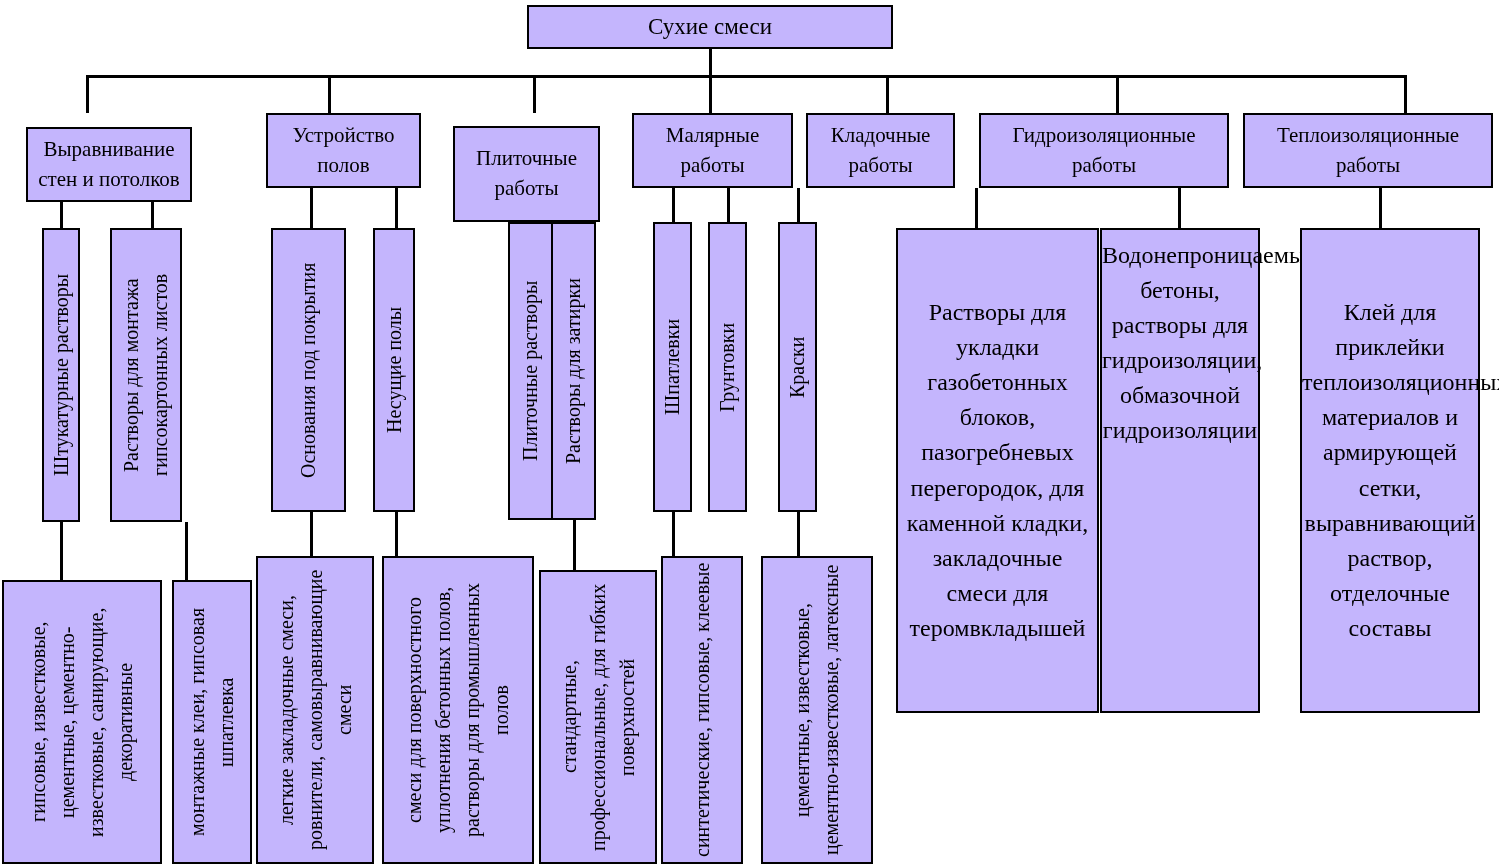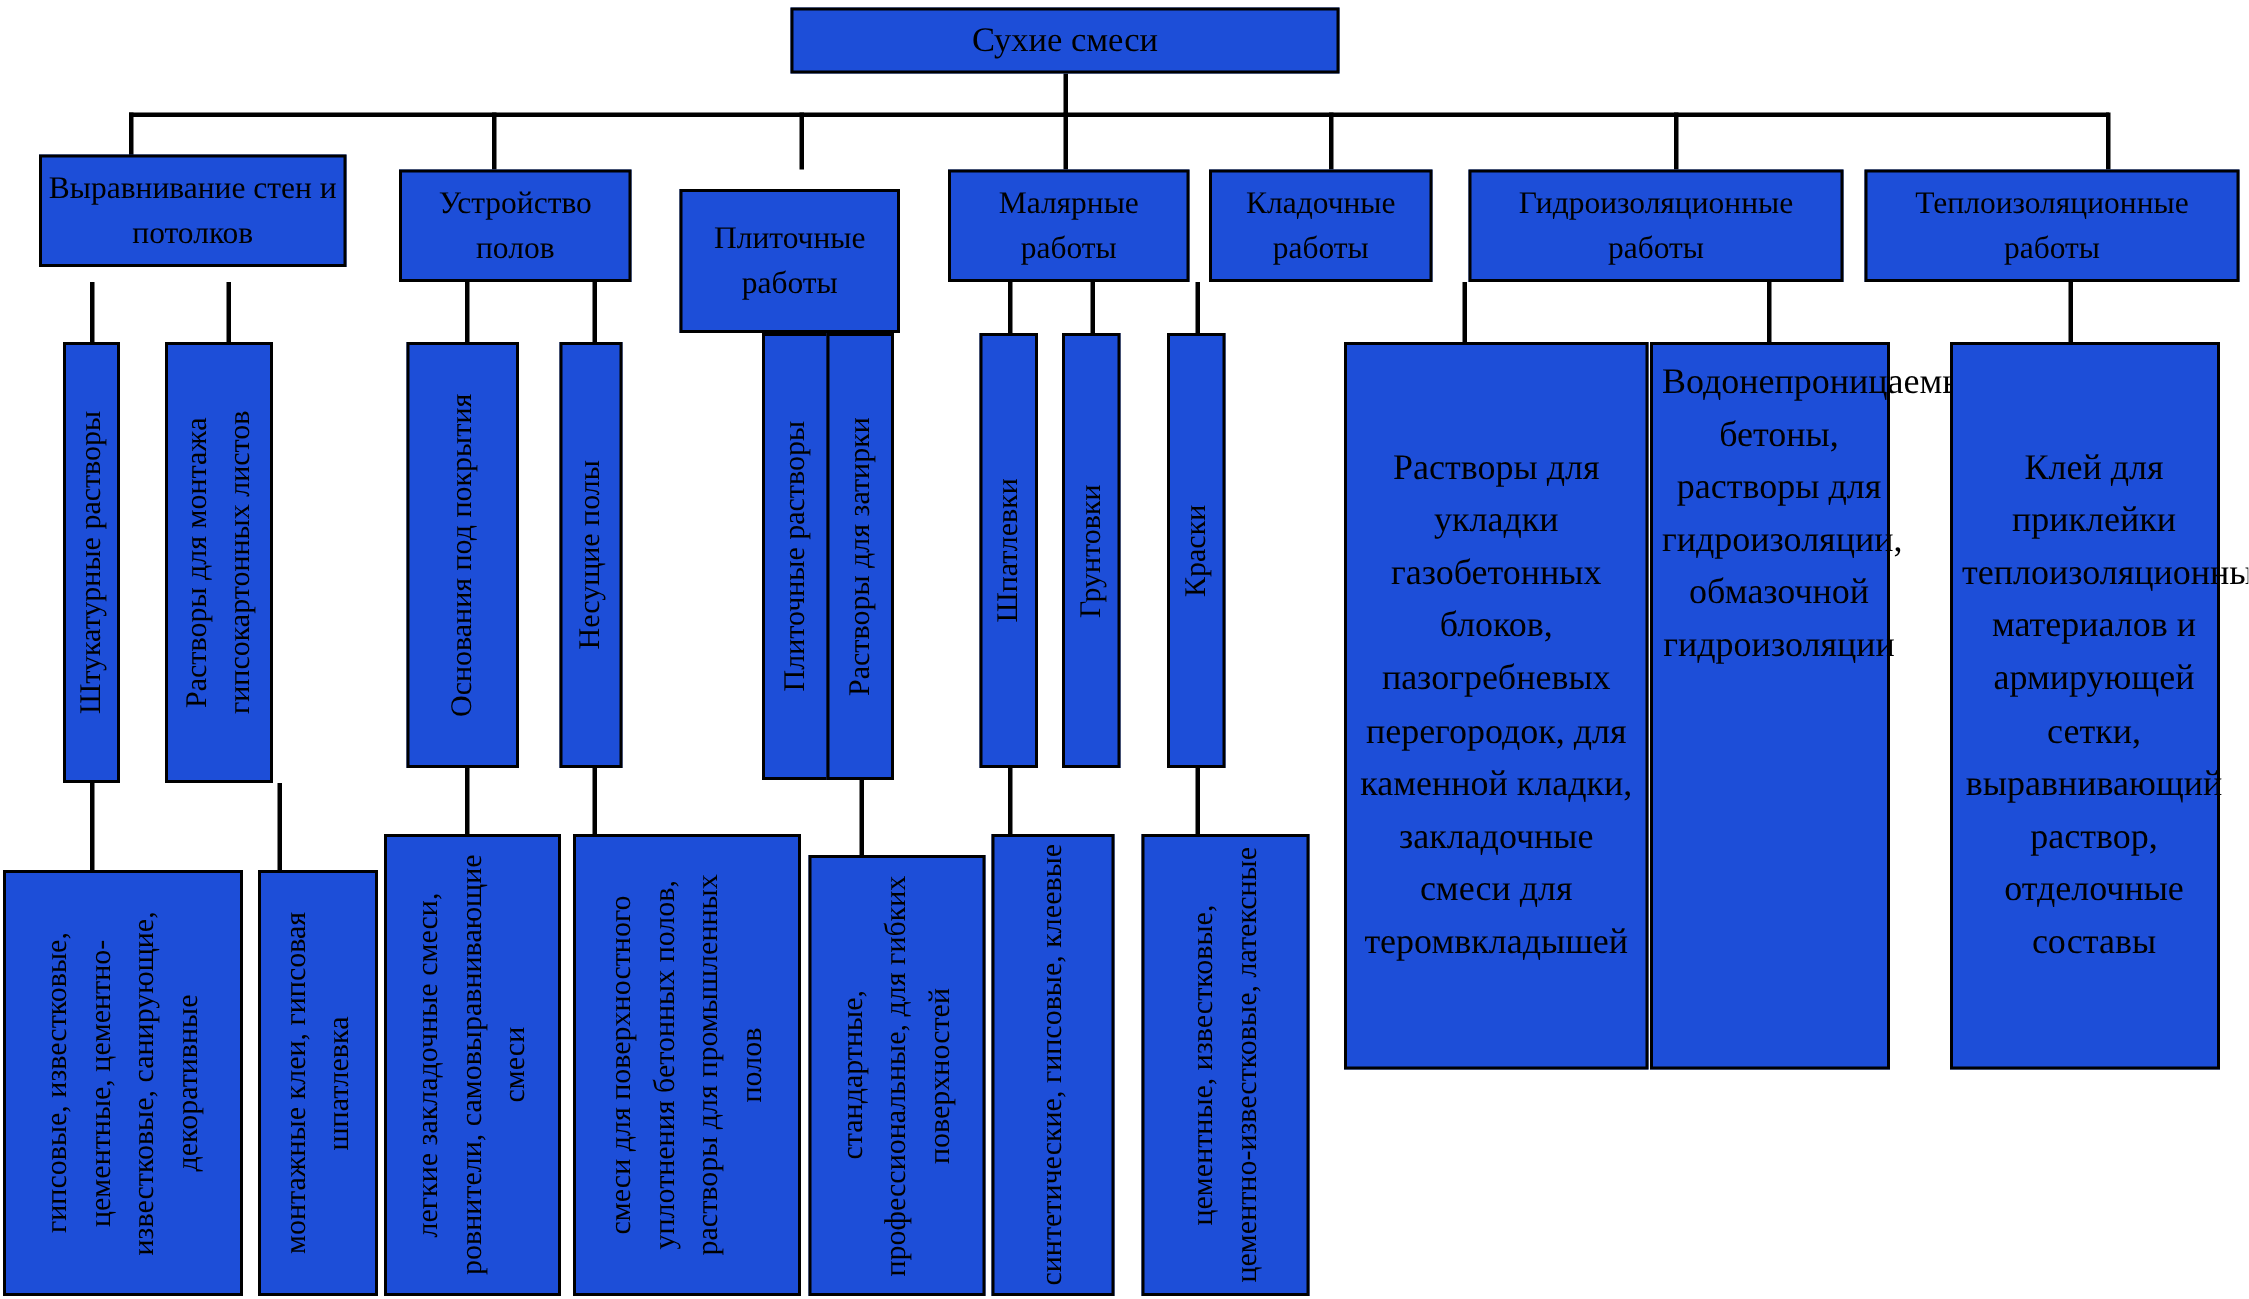--- a/index.html
+++ b/index.html
@@ -8,23 +8,24 @@
     width:1499px;height:866px;
     background:#ffffff;
     font-family:"Liberation Serif","DejaVu Serif",serif;
     color:#000;
     overflow:hidden;
   }
   .box{
     position:absolute;
     box-sizing:border-box;
     border:2px solid #000;
-    background:#1d4ed8;
+    background:#c4b5fd;
     display:flex;
     align-items:center;
+    justify-content:center;
     text-align:center;
     z-index:2;
   }
   .box .txt{
     display:block;
     width:100%;
     line-height:1.42;
     padding:0 3px;
   }
   
@@ -90,21 +91,21 @@
   <div class="ln vln" style="left:797px;top:512px;height:58px;"></div>
 
   <div class="ln vln" style="left:975px;top:188px;height:40px;"></div>
   <div class="ln vln" style="left:1178px;top:188px;height:40px;"></div>
   <div class="ln vln" style="left:1379px;top:188px;height:40px;"></div>
 
   <div class="box h-box root" style="left:527px;top:5px;width:366px;height:44px;">
     <span class="txt">Сухие смеси</span>
   </div>
 
-  <div class="box h-box" style="left:26px;top:103px;width:205px;height:75px;">
+  <div class="box h-box" style="left:26px;top:127px;width:166px;height:75px;">
     <span class="txt">Выравнивание стен и потолков</span>
   </div>
   <div class="box h-box" style="left:266px;top:113px;width:155px;height:75px;">
     <span class="txt">Устройство полов</span>
   </div>
   <div class="box h-box" style="left:453px;top:126px;width:147px;height:96px;">
     <span class="txt">Плиточные работы</span>
   </div>
   <div class="box h-box" style="left:632px;top:113px;width:161px;height:75px;">
     <span class="txt">Малярные работы</span>

